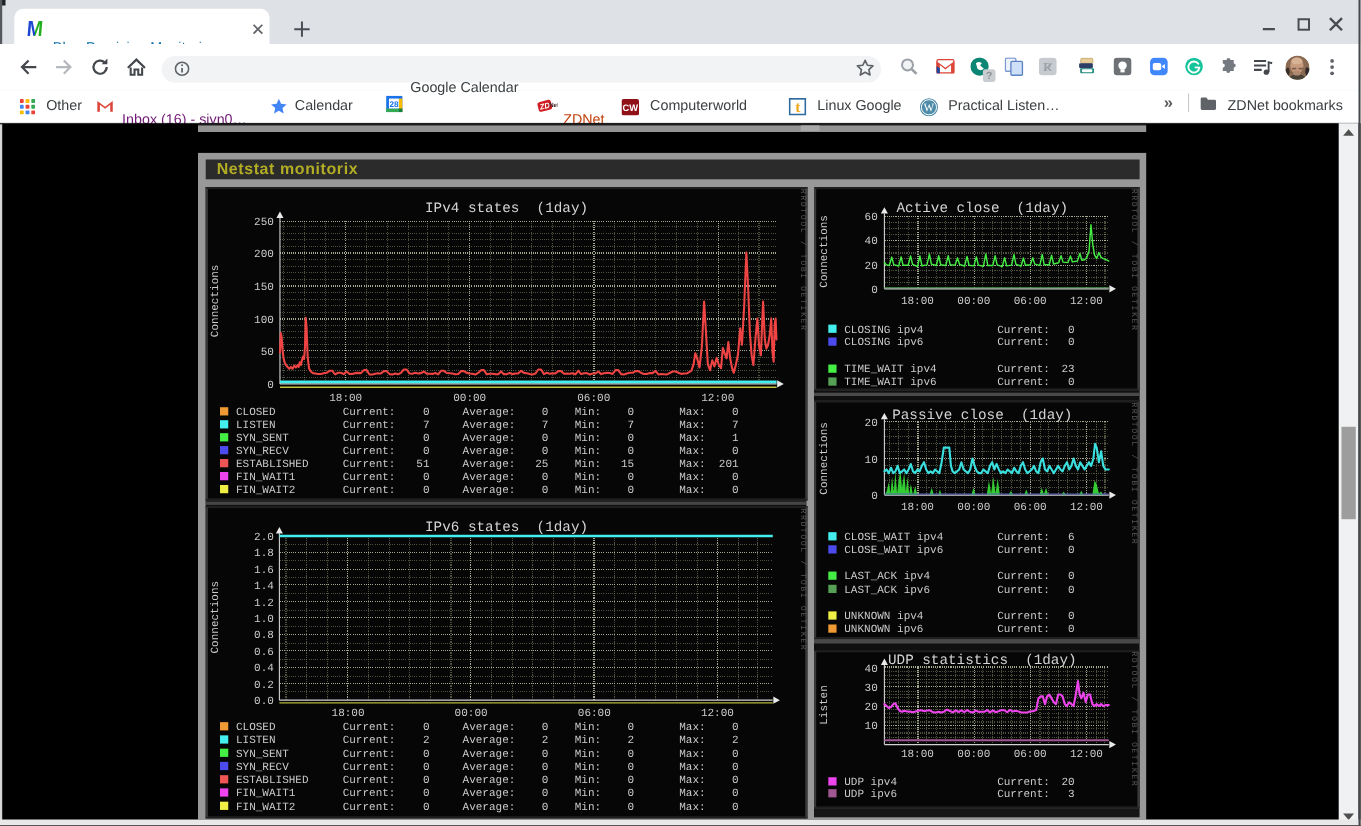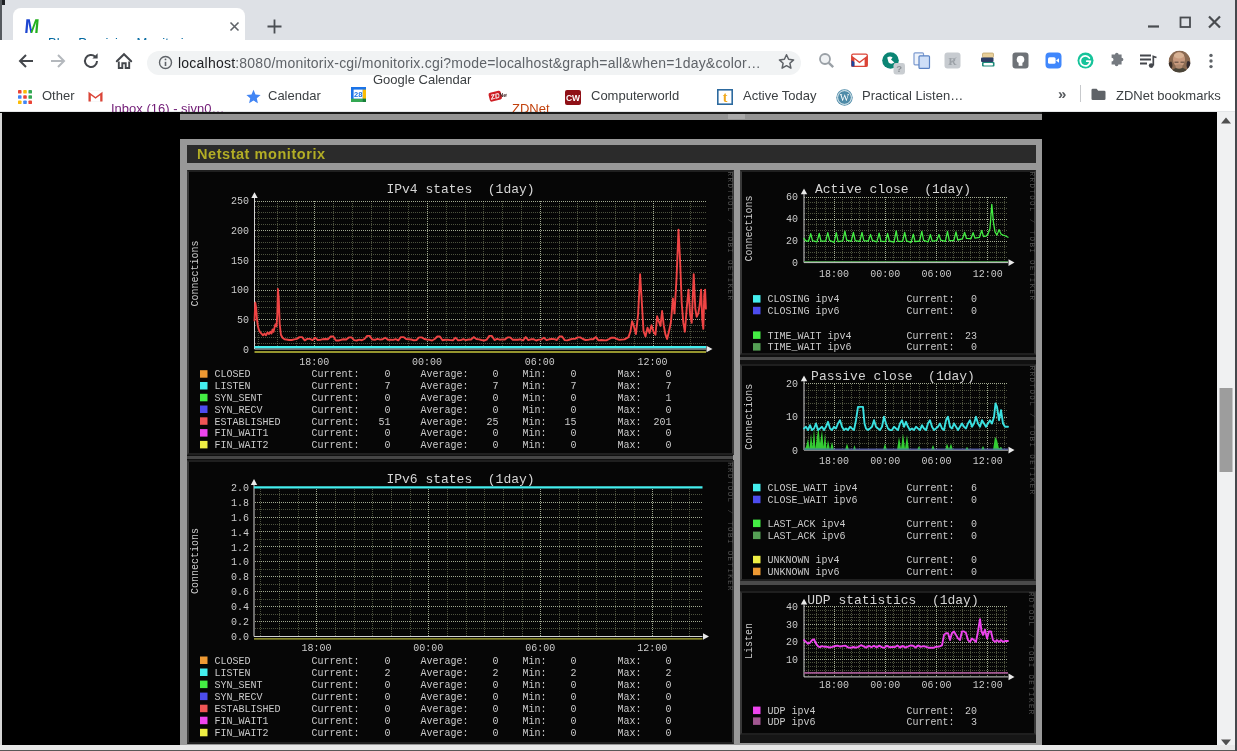--- a/index.html
+++ b/index.html
@@ -51,21 +51,20 @@
 <svg style="position:absolute;left:115px;top:52px" width="18" height="18" viewBox="0 0 18 18">
       <path d="M1.8 9.2 L9 2.2 L16.2 9.2" stroke="#44474c" stroke-width="2" fill="none" stroke-linecap="round"></path>
       <path d="M3.8 9.4 V16 H7.3 V11.2 H10.7 V16 H14.2 V9.4" stroke="#44474c" stroke-width="1.9" fill="none"></path>
     </svg>
 <div style="position:absolute;left:147px;top:51px;width:654px;height:24px;background:#f1f3f4;border-radius:12px"></div>
 <svg style="position:absolute;left:158px;top:55px" width="15" height="15" viewBox="0 0 15 15">
       <circle cx="7.5" cy="7.5" r="6" fill="none" stroke="#5f6368" stroke-width="1.4"></circle>
       <path d="M7.5 6.8 V11" stroke="#5f6368" stroke-width="1.6"></path>
       <circle cx="7.5" cy="4.4" r="0.9" fill="#5f6368"></circle>
     </svg>
-<div style="position:absolute;left:178px;top:55px;font:14px Liberation Sans, sans-serif;letter-spacing:0.22px;color:#5f6368;white-space:nowrap"><span style="color:#202124">localhost</span>:8080/monitorix-cgi/monitorix.cgi?mode=localhost&amp;graph=all&amp;when=1day&amp;color…</div>
 <svg style="position:absolute;left:778px;top:53px" width="17" height="17" viewBox="0 0 17 17">
       <path d="M8.5 1.8 L10.6 6.3 L15.6 6.9 L11.9 10.3 L12.9 15.2 L8.5 12.7 L4.1 15.2 L5.1 10.3 L1.4 6.9 L6.4 6.3 Z" fill="none" stroke="#5f6368" stroke-width="1.5" stroke-linejoin="round"></path>
     </svg>
 <svg style="position:absolute;left:818px;top:52px" width="18" height="18" viewBox="0 0 18 18">
       <circle cx="7" cy="7" r="5" fill="#f0f2f4" stroke="#9aa0a6" stroke-width="1.8"></circle>
       <path d="M10.8 10.8 L15.2 15.2" stroke="#9aa0a6" stroke-width="2.4"></path>
     </svg>
 <svg style="position:absolute;left:851px;top:53px" width="17" height="15" viewBox="0 0 17 15">
       <rect x="0.7" y="1.2" width="15.6" height="12.1" rx="1.4" fill="#ffffff" stroke="#db4437" stroke-width="1.2"></rect>
       <path d="M0.5 2.6 V13.5 H3.4 V6.2 L8.5 10.2 L13.6 6.2 V13.5 H16.5 V2.6 L8.5 8.6 Z" fill="#db4437"></path>
@@ -177,21 +176,21 @@
 <div style="font:13px Liberation Sans, sans-serif;color:#c2410c;position:absolute;top:101px;left:512px;white-space:nowrap">ZDNet</div>
 <svg style="position:absolute;left:565px;top:90px" width="16" height="15" viewBox="0 0 16 15">
       <rect x="0" y="0" width="16" height="15" rx="2" fill="#8f1017"></rect>
       <text x="8" y="11" font-family="Liberation Sans, sans-serif" font-size="8.5" font-weight="bold" text-anchor="middle" fill="#ffffff">CW</text>
     </svg>
 <div style="font:13px Liberation Sans, sans-serif;color:#3c4043;position:absolute;top:88px;left:591px;white-space:nowrap">Computerworld</div>
 <svg style="position:absolute;left:717px;top:89px" width="16" height="16" viewBox="0 0 16 16">
       <rect x="0.8" y="0.8" width="14.4" height="14.4" fill="#ffffff" stroke="#2d6a9f" stroke-width="1.6"></rect>
       <text x="8.2" y="13" font-family="Liberation Serif, serif" font-size="14" font-weight="bold" text-anchor="middle" fill="#f0a81c">t</text>
     </svg>
-<div style="font:13px Liberation Sans, sans-serif;color:#3c4043;position:absolute;top:88px;left:743px;white-space:nowrap">Active Today</div>
+<div style="font:13px Liberation Sans, sans-serif;color:#3c4043;position:absolute;top:88px;left:743px;white-space:nowrap">Linux Google</div>
 <svg style="position:absolute;left:836px;top:89px" width="17" height="17" viewBox="0 0 17 17">
       <circle cx="8.5" cy="8.5" r="8.2" fill="#4e8ba8"></circle>
       <circle cx="8.5" cy="8.5" r="6.9" fill="none" stroke="#ffffff" stroke-width="0.9"></circle>
       <text x="8.5" y="12.1" font-family="Liberation Serif, serif" font-size="10" text-anchor="middle" fill="#ffffff">W</text>
     </svg>
 <div style="font:13px Liberation Sans, sans-serif;color:#3c4043;position:absolute;top:88px;left:862px;white-space:nowrap">Practical Listen…</div>
 <div style="position:absolute;left:1058px;top:85px;font:bold 15px Liberation Sans, sans-serif;color:#55585c">»</div>
 <div style="position:absolute;left:1080px;top:85px;width:1.2px;height:17px;background:#c7c9cc"></div>
 <svg style="position:absolute;left:1091px;top:87.5px" width="15" height="12.5" viewBox="0 0 15 12.5">
       <path d="M0.5 2 a1.3 1.3 0 0 1 1.3 -1.3 h3.8 l1.6 2 h6 a1.3 1.3 0 0 1 1.3 1.3 v6.7 a1.3 1.3 0 0 1 -1.3 1.3 h-11.4 a1.3 1.3 0 0 1 -1.3 -1.3 Z" fill="#5f6368"></path>

